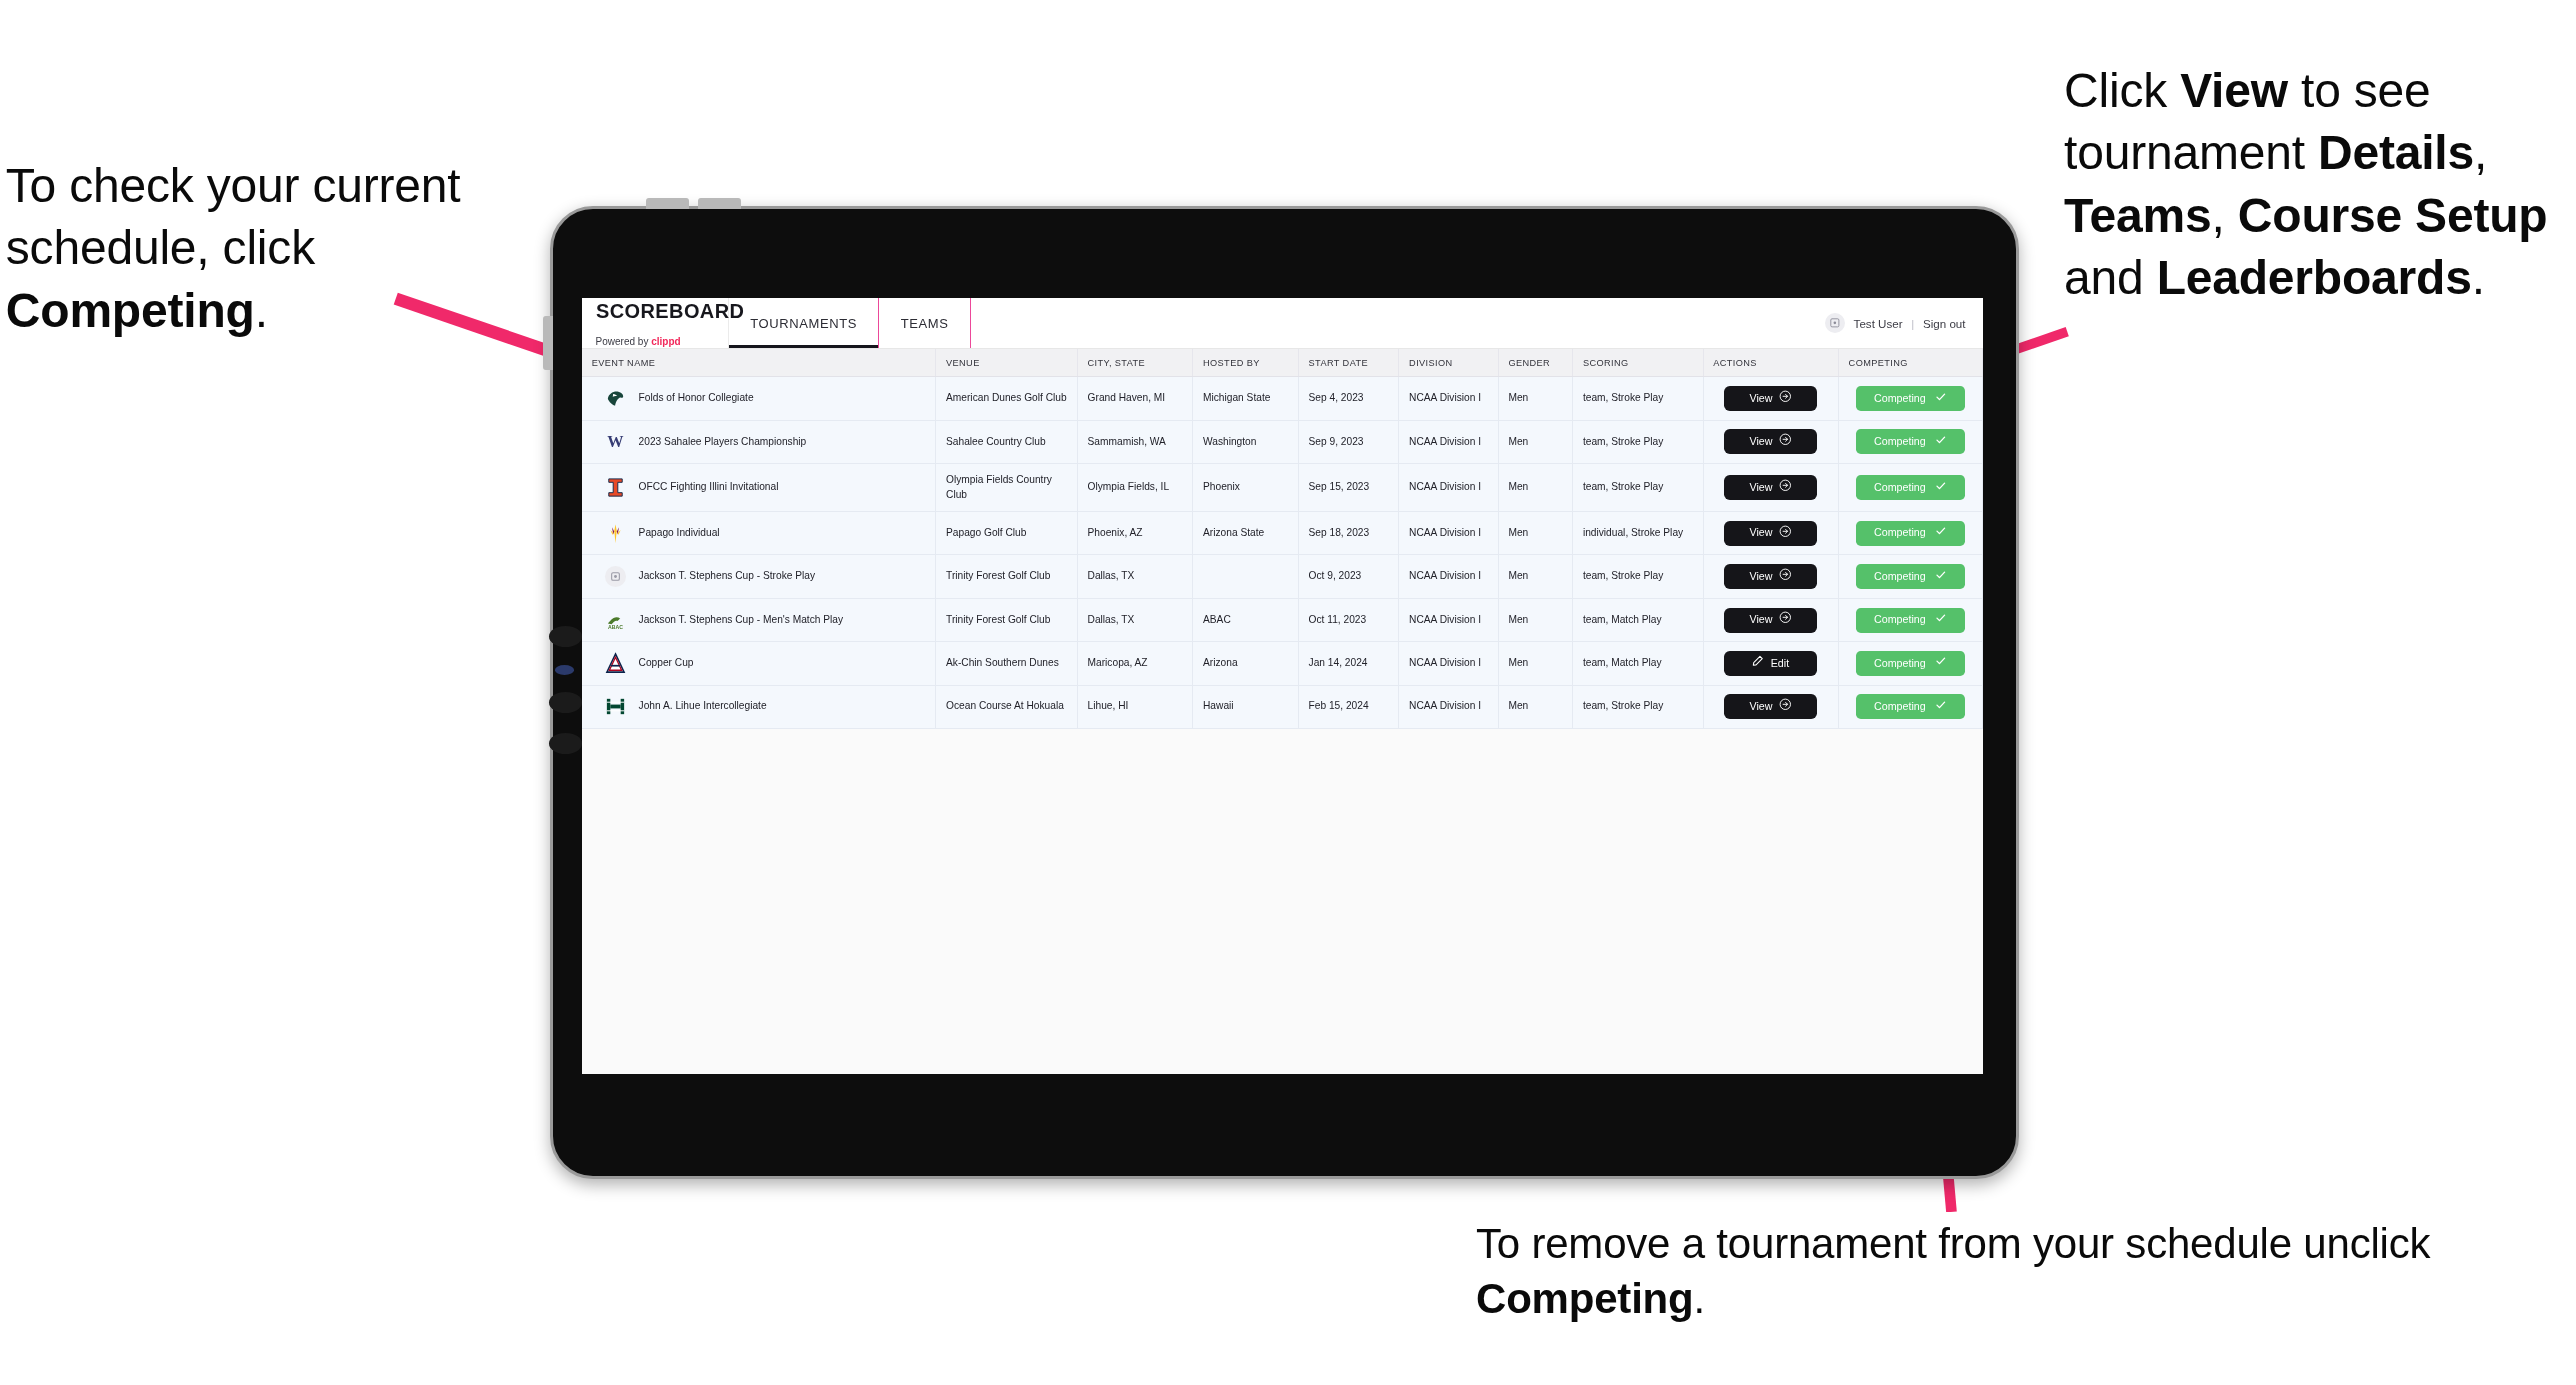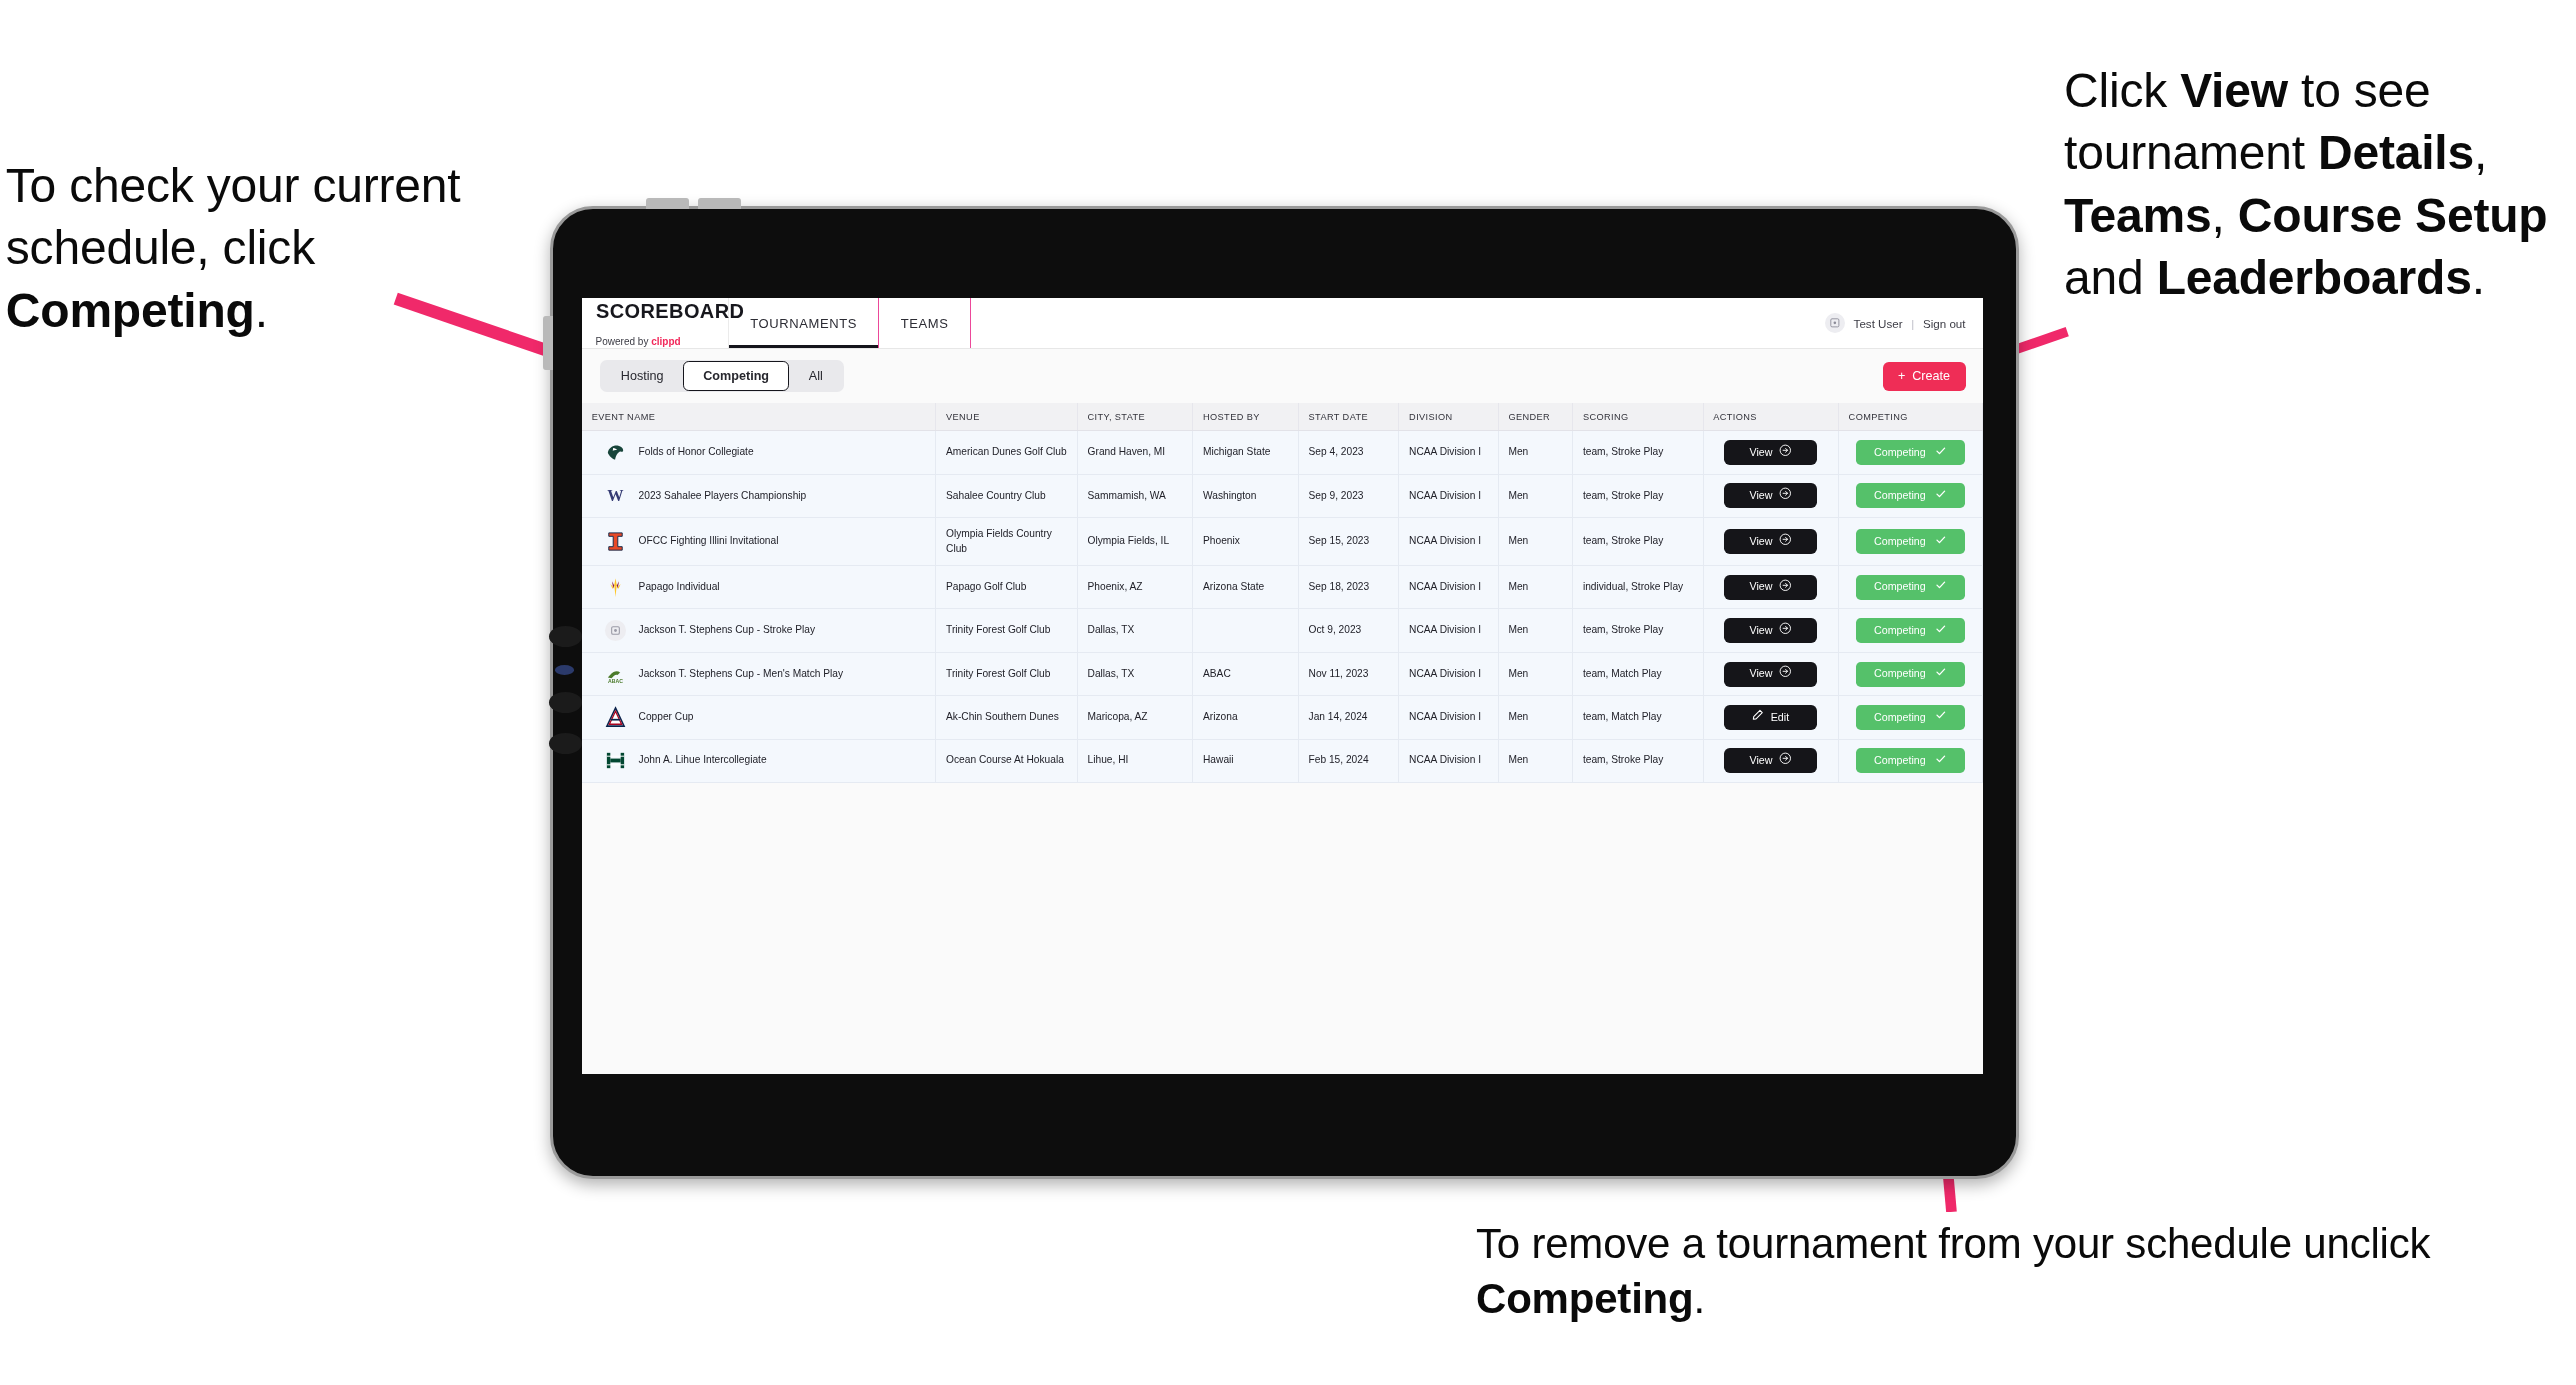--- a/index.html
+++ b/index.html
@@ -151,38 +151,20 @@
               <rect x="1" y="1" width="10" height="10" rx="1.5" fill="none" stroke="#8c8c98" stroke-width="1.1"></rect>
               <circle cx="6" cy="6" r="1.6" fill="#8c8c98"></circle>
             </svg>
         </div>
         <span>Test User</span>
         <span class="divider-v">|</span>
         <span>Sign out</span>
       </div>
     </div>
 
-    <div id="filterrow">
-      <div id="segment">
-        <div class="seg">
-            <span>Hosting</span>
-          </div>
-        <div class="seg active">
-            <span>Competing</span>
-          </div>
-        <div class="seg">
-            <span>All</span>
-          </div>
-      </div>
-      <div id="filter-spacer"></div>
-      <div id="create-btn">
-        <span>+</span>
-        <span>Create</span>
-      </div>
-    </div>
 
     <table>
       <colgroup>
         <col class="c-event">
           <col class="c-venue">
           <col class="c-city">
           <col class="c-host">
           <col class="c-date">
         <col class="c-div">
           <col class="c-gen">
@@ -380,21 +362,21 @@
                     <path d="M4 15c2-1.5 3-4 6-5.5 2.5-1.3 5-1 7 .6-1 .4-2 1.3-2.6 2.4-1.4-.6-3 0-4.2 1-1 .9-1.6 1.8-2.3 2.4z" fill="#4B7A2B"></path>
                     <text x="12" y="21" text-anchor="middle" font-family="Liberation Sans,sans-serif" font-size="5.4" font-weight="700" fill="#4B7A2B">ABAC</text>
                   </svg>
                 </span>
                 <span>Jackson T. Stephens Cup - Men's Match Play</span>
               </span>
             </td>
             <td>Trinity Forest Golf Club</td>
             <td>Dallas, TX</td>
             <td>ABAC</td>
-            <td>Nov 11, 2023</td>
+            <td>Oct 11, 2023</td>
             <td>NCAA Division I</td>
             <td>Men</td>
             <td>team, Match Play</td>
             <td class="act"><span class="btn-view">
                 <span>View</span>
                 <span><svg width="12.6" height="12.6" viewBox="0 0 16 16">
                     <circle cx="8" cy="8" r="6.6" fill="none" stroke="#fff" stroke-width="1.2"></circle>
                     <path d="M5.2 8h5.6M8.4 5.6 10.8 8l-2.4 2.4" fill="none" stroke="#fff" stroke-width="1.2" stroke-linecap="round" stroke-linejoin="round"></path>
                   </svg></span>
               </span></td>

